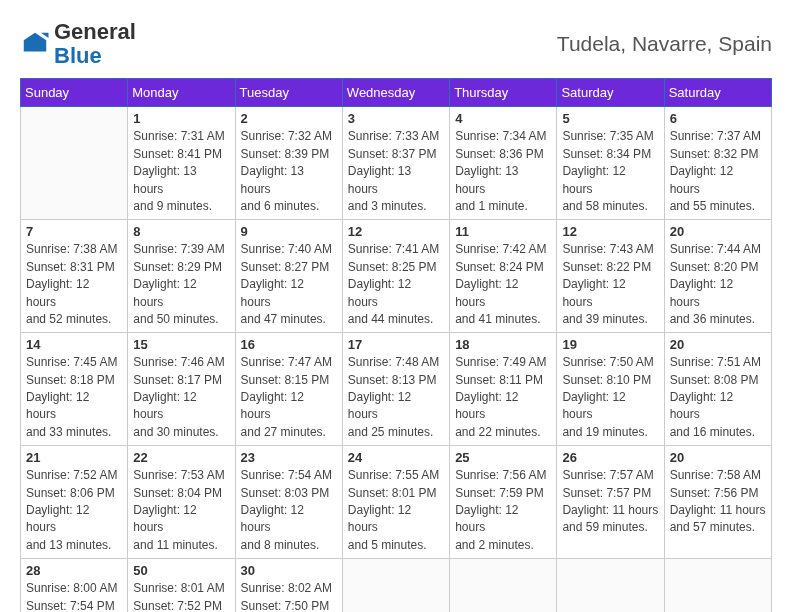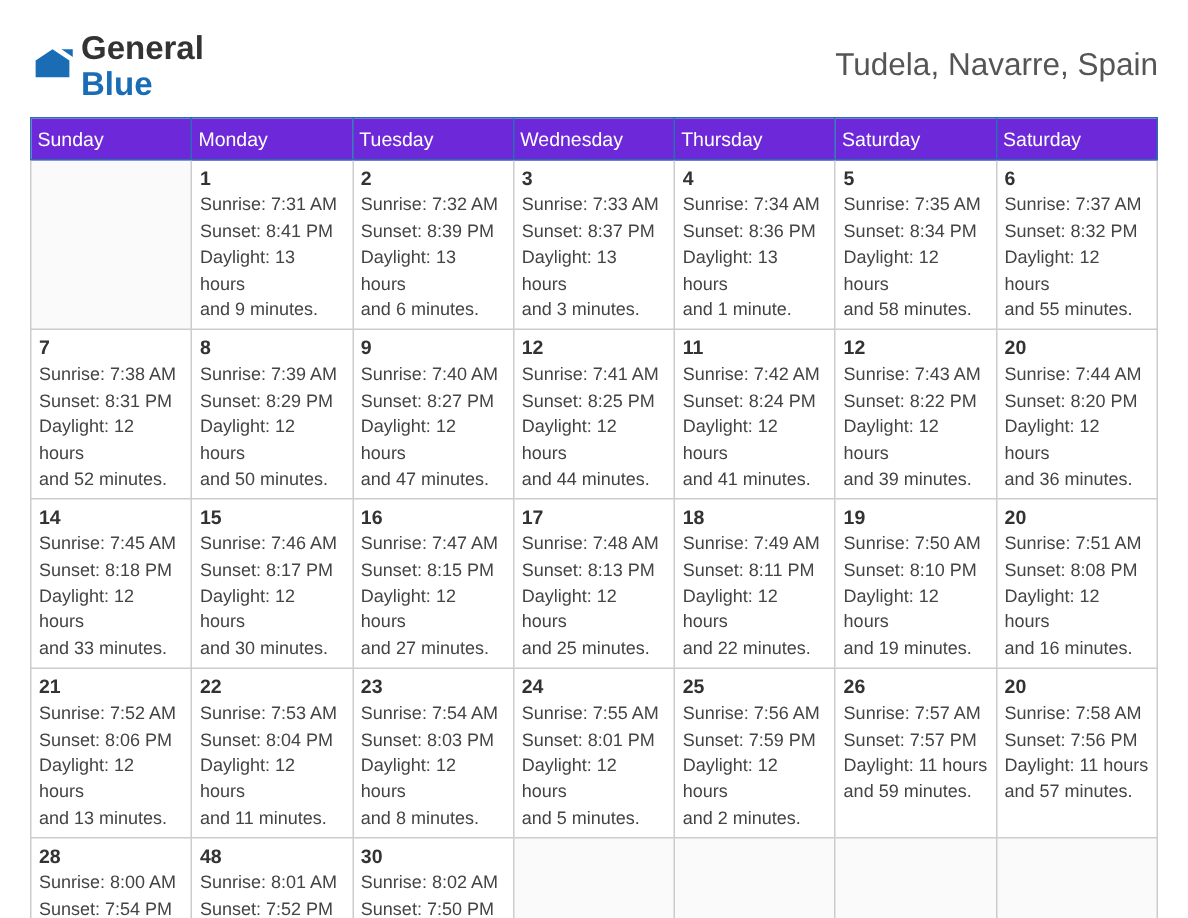--- a/index.html
+++ b/index.html
@@ -233,21 +233,21 @@
           <span class="day-num">20</span>
           <div class="day-info">Sunrise: 7:58 AM<br>Sunset: 7:56 PM<br>Daylight: 11 hours<br>and 57 minutes.</div>
         </td>
       </tr>
       <tr>
         <td>
           <span class="day-num">28</span>
           <div class="day-info">Sunrise: 8:00 AM<br>Sunset: 7:54 PM<br>Daylight: 11 hours<br>and 54 minutes.</div>
         </td>
         <td>
-          <span class="day-num">48</span>
+          <span class="day-num">50</span>
           <div class="day-info">Sunrise: 8:01 AM<br>Sunset: 7:52 PM<br>Daylight: 11 hours<br>and 51 minutes.</div>
         </td>
         <td>
           <span class="day-num">30</span>
           <div class="day-info">Sunrise: 8:02 AM<br>Sunset: 7:50 PM<br>Daylight: 11 hours<br>and 48 minutes.</div>
         </td>
         <td></td>
         <td></td>
         <td></td>
         <td></td>

